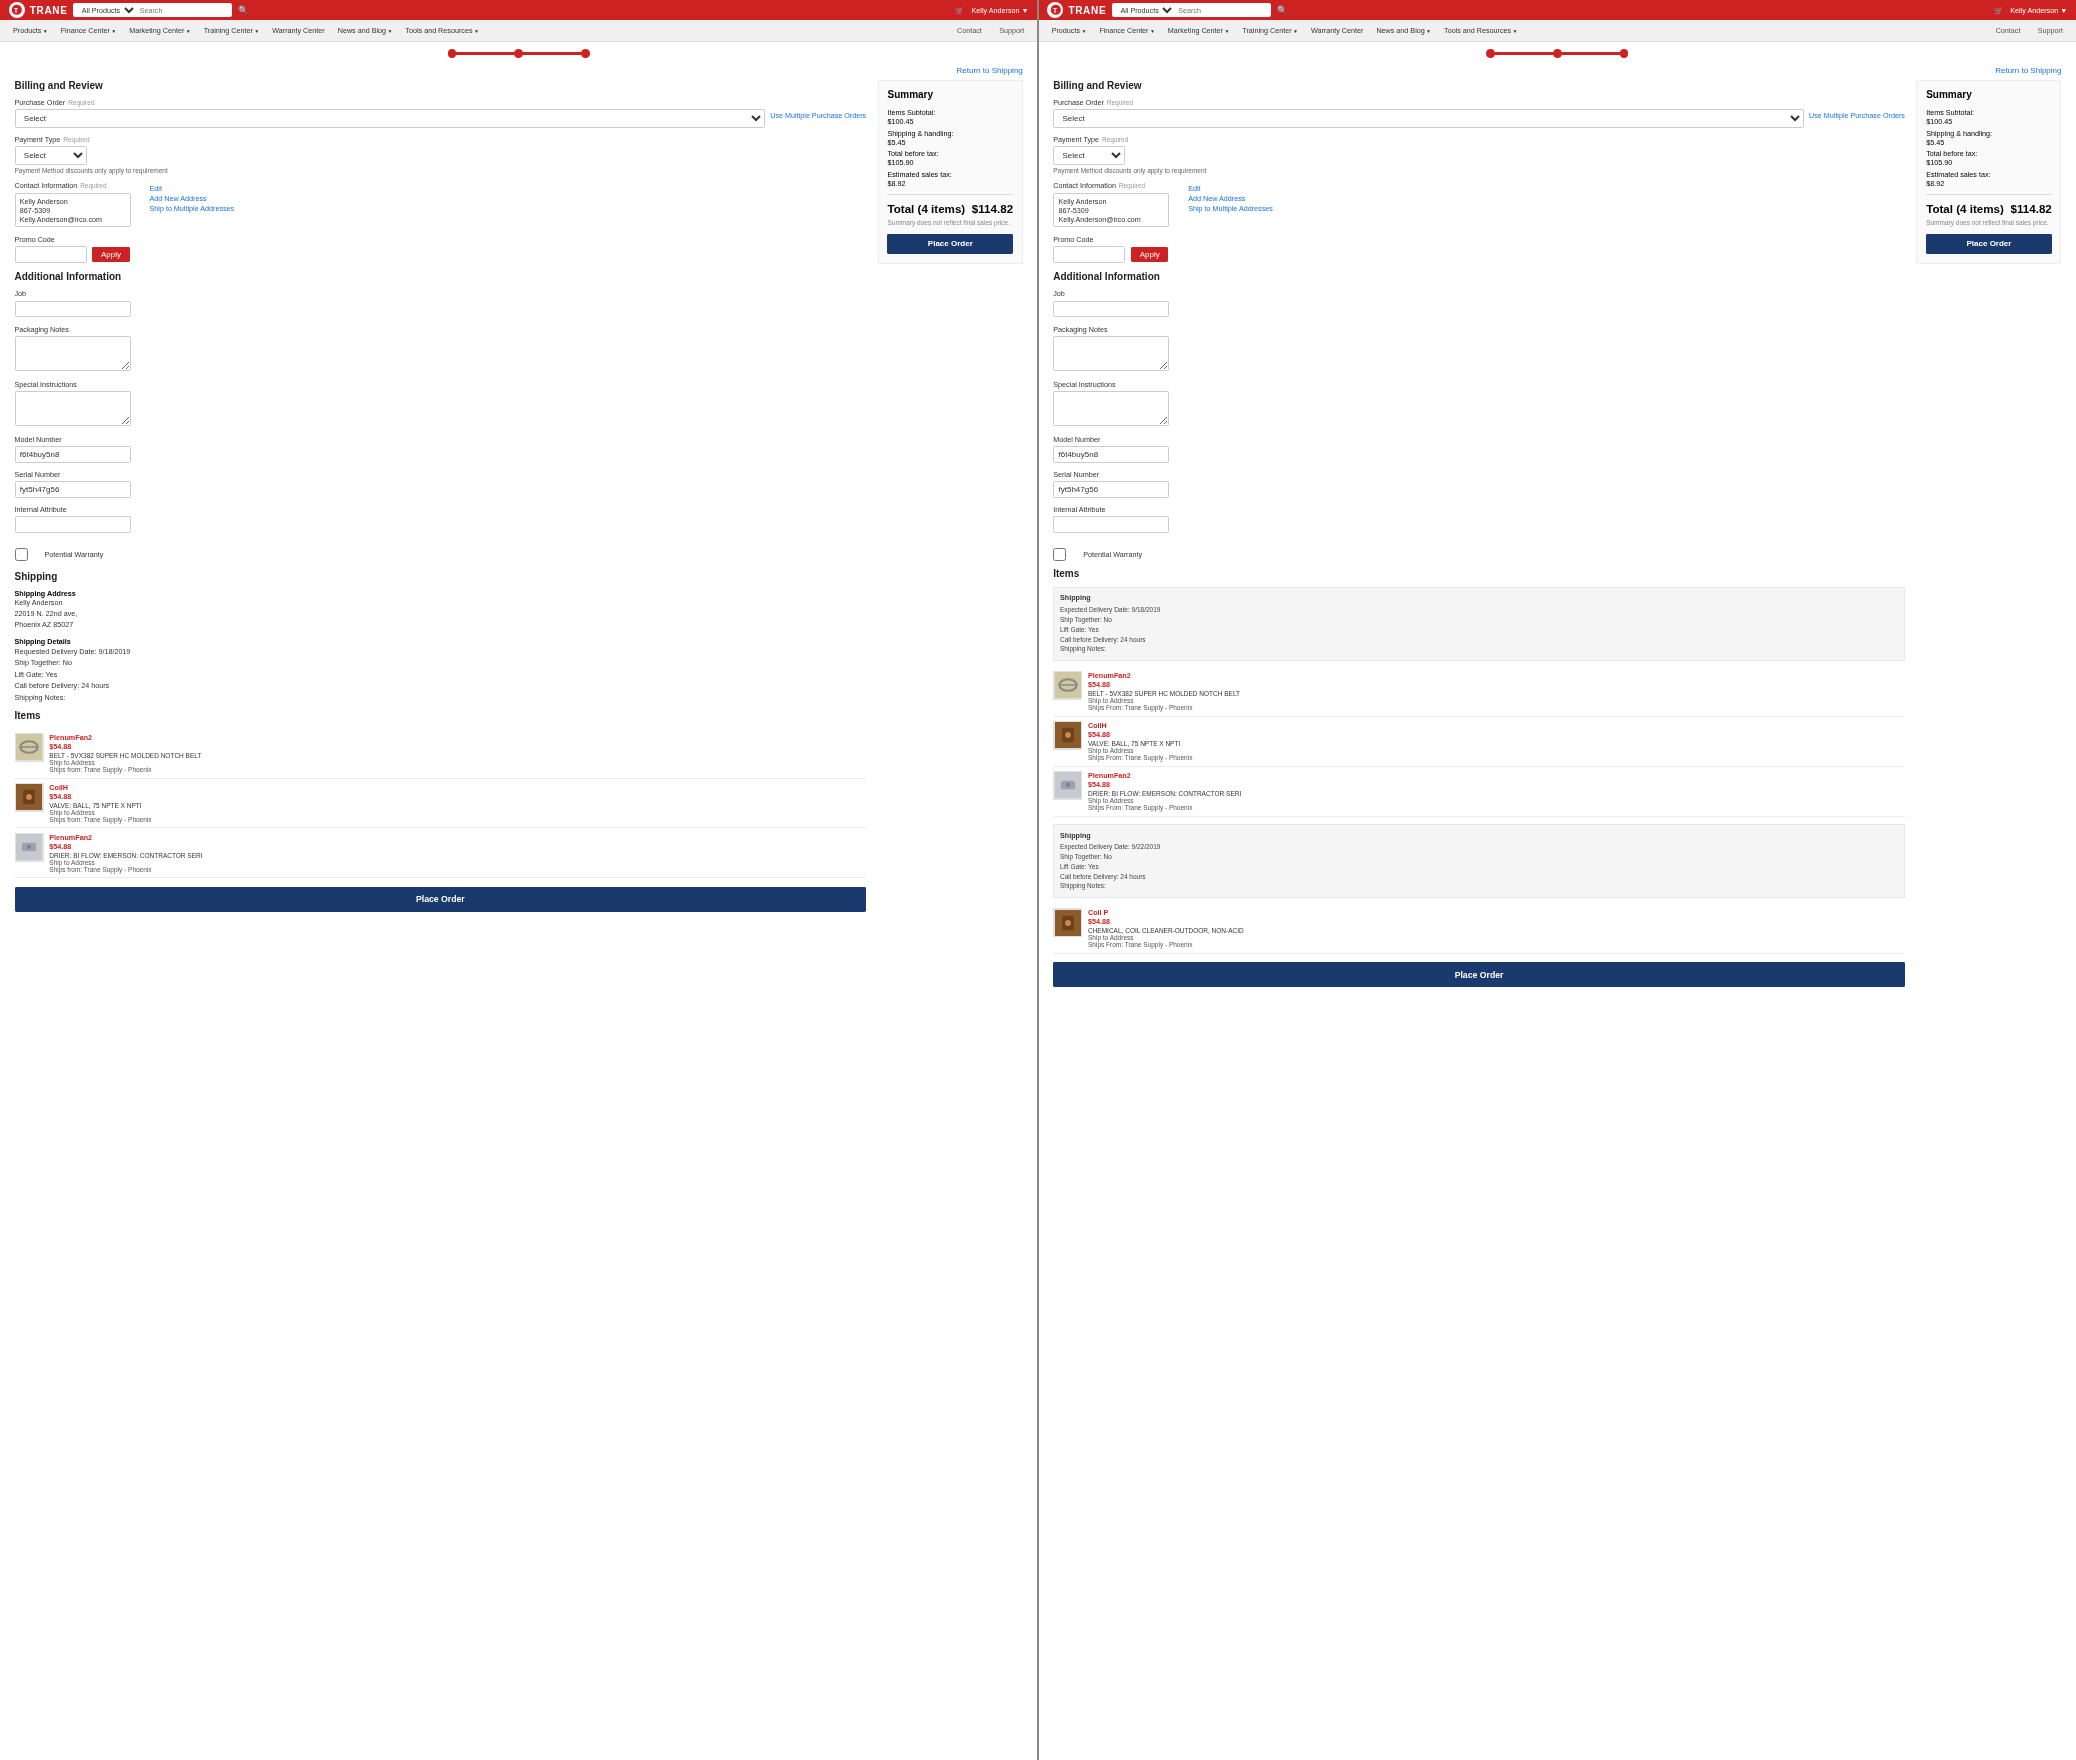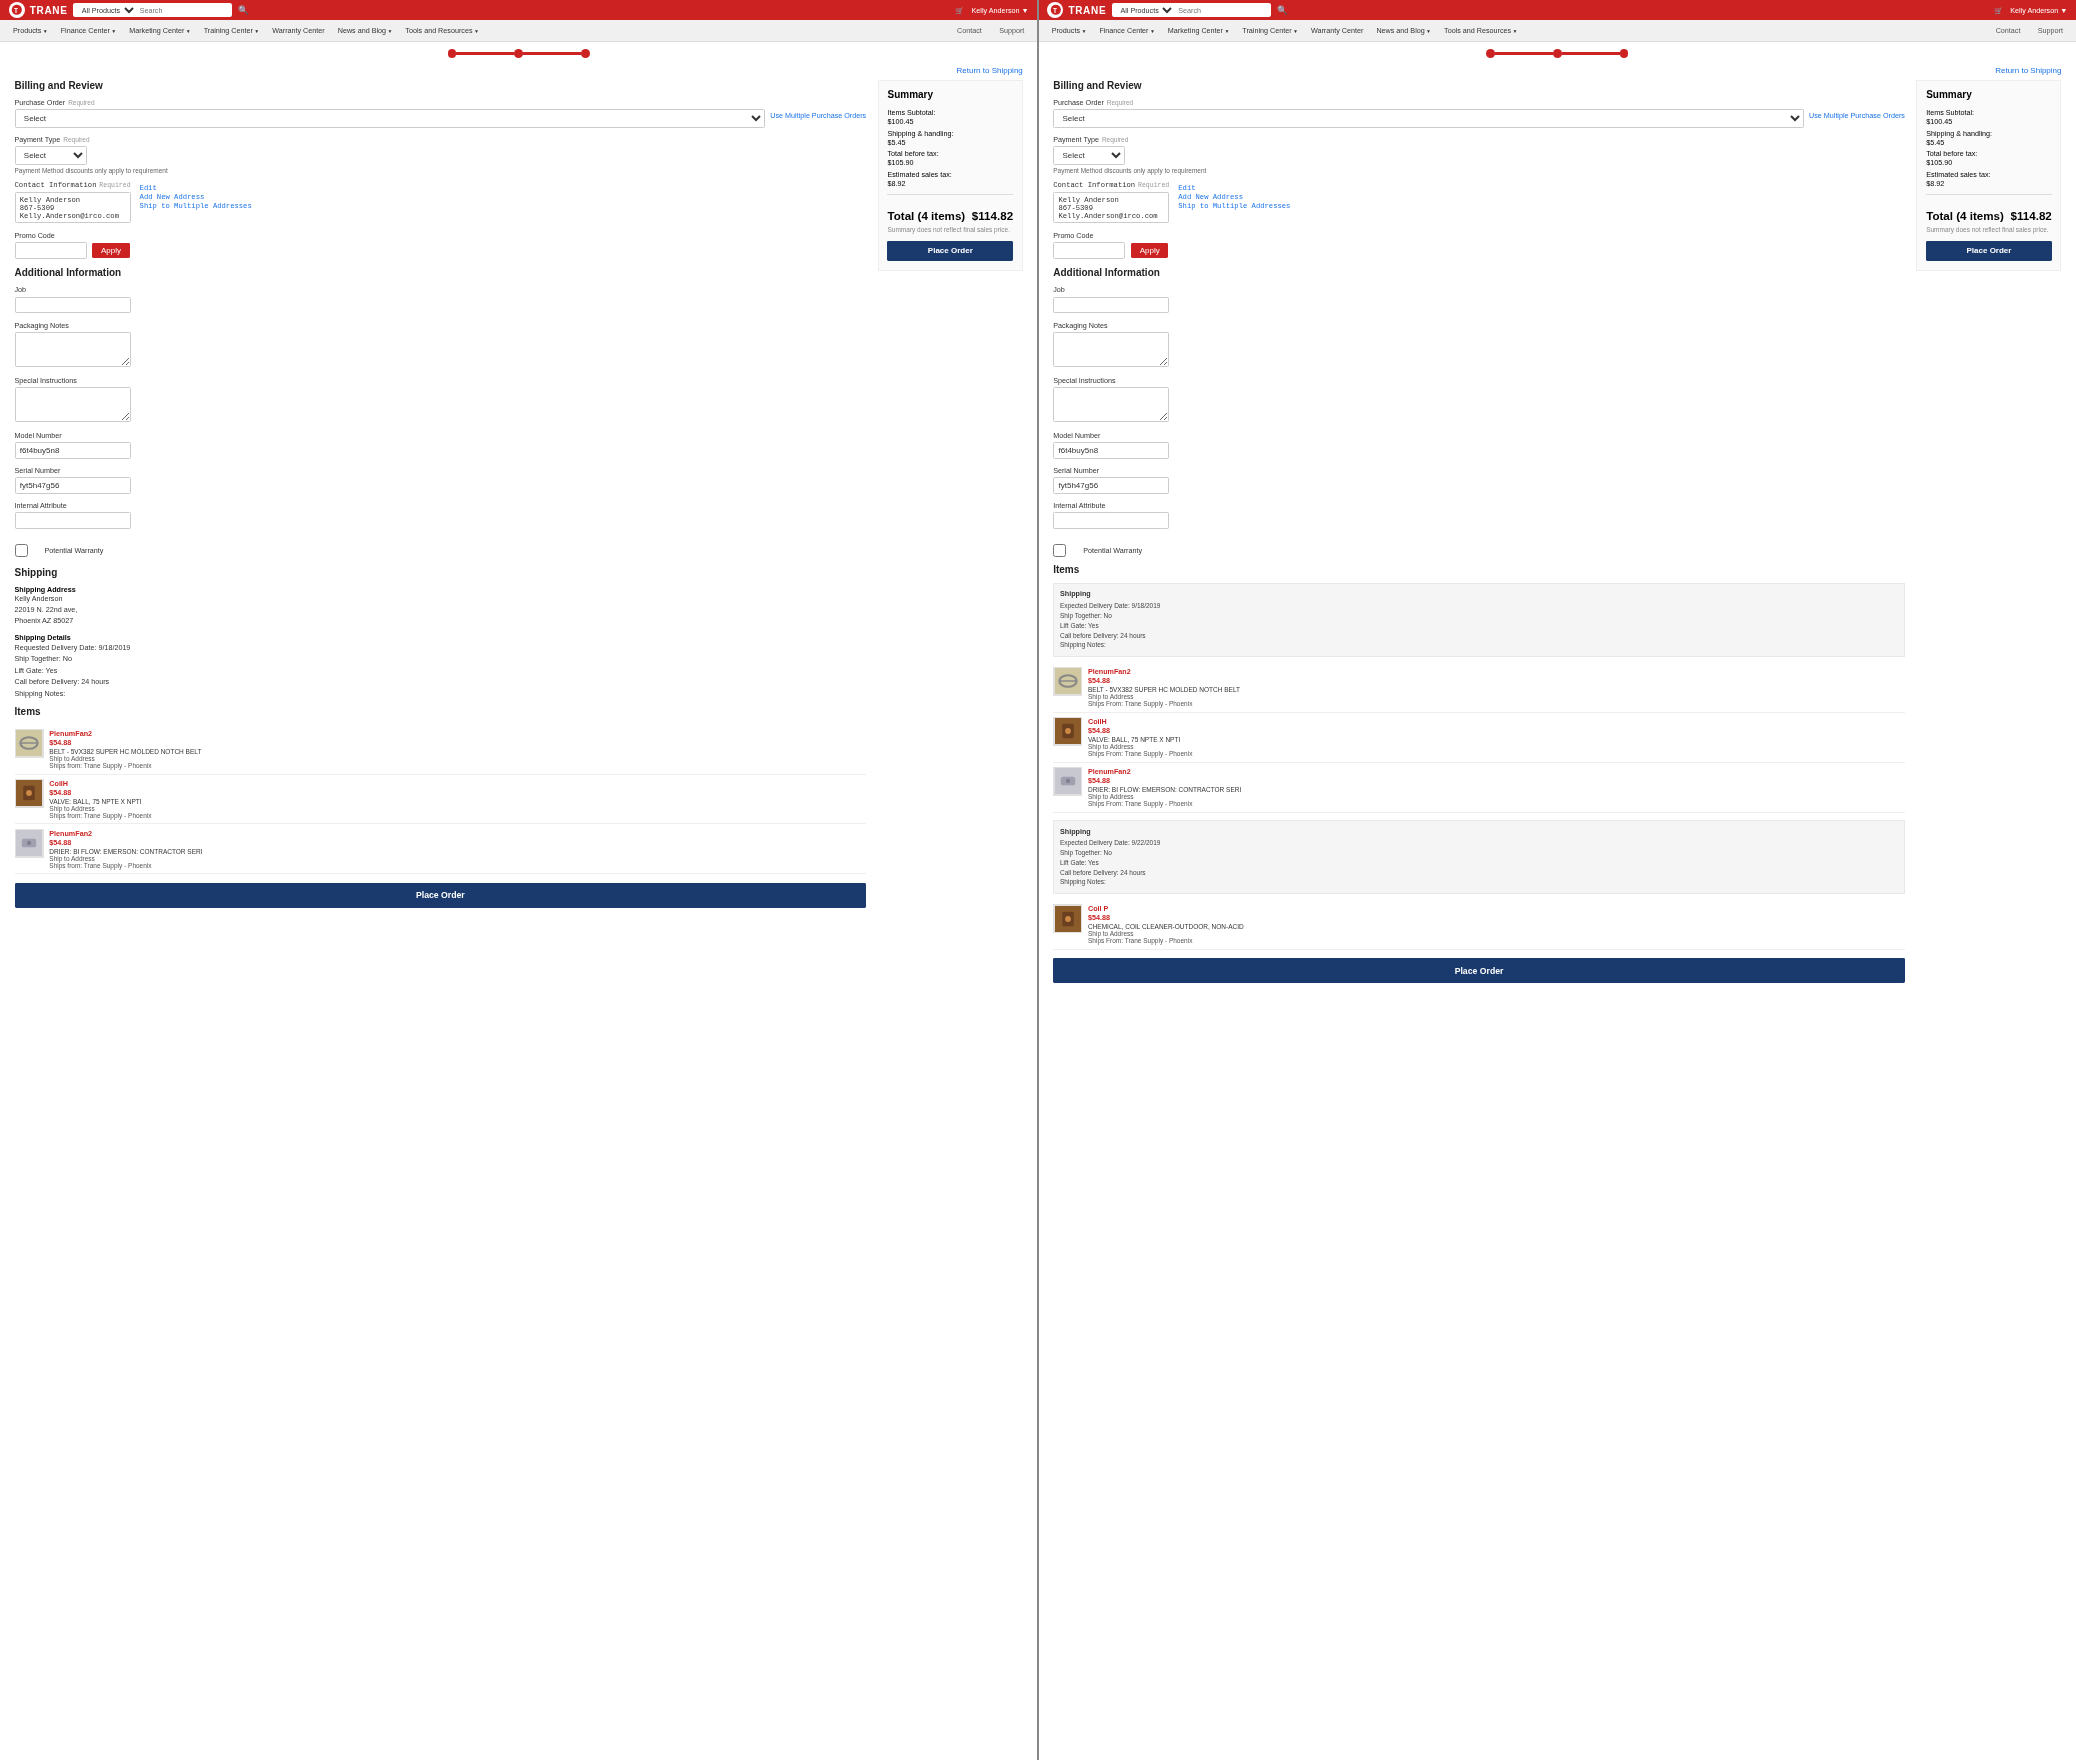--- a/index.html
+++ b/index.html
@@ -225,23 +225,22 @@
     .contact-links a, .contact-link {
       font-size: 7.2px;
       color: #1a73e8;
       cursor: pointer;
       text-decoration: none;
     }
 
     .contact-row {
       display: flex;
       align-items: flex-start;
-      gap: 9px;
+      gap: 19px;
       margin-bottom: 7.2px;
-      font-family: Liberation Mono, monospace;
     }
 
     
     .promo-row {
       display: flex;
       align-items: center;
       gap: 5.8px;
       margin-bottom: 7.2px;
     }
     .promo-input {
@@ -373,21 +372,21 @@
       font-size: 7.2px;
       margin-bottom: 2.9px;
       flex-direction: column;
     }
     .summary-total {
       display: flex;
       justify-content: space-between;
       font-size: 11.6px;
       font-weight: bold;
       margin-top: 5.8px;
-      padding-top: 14px;
+      padding-top: 7px;
       border-top: 0.7px solid #ddd;
     }
     .summary-note {
       font-size: 6.5px;
       color: #888;
       margin-top: 4.3px;
     }
     .summary-place-order {
       background: #1a3a6e;
       color: white;

